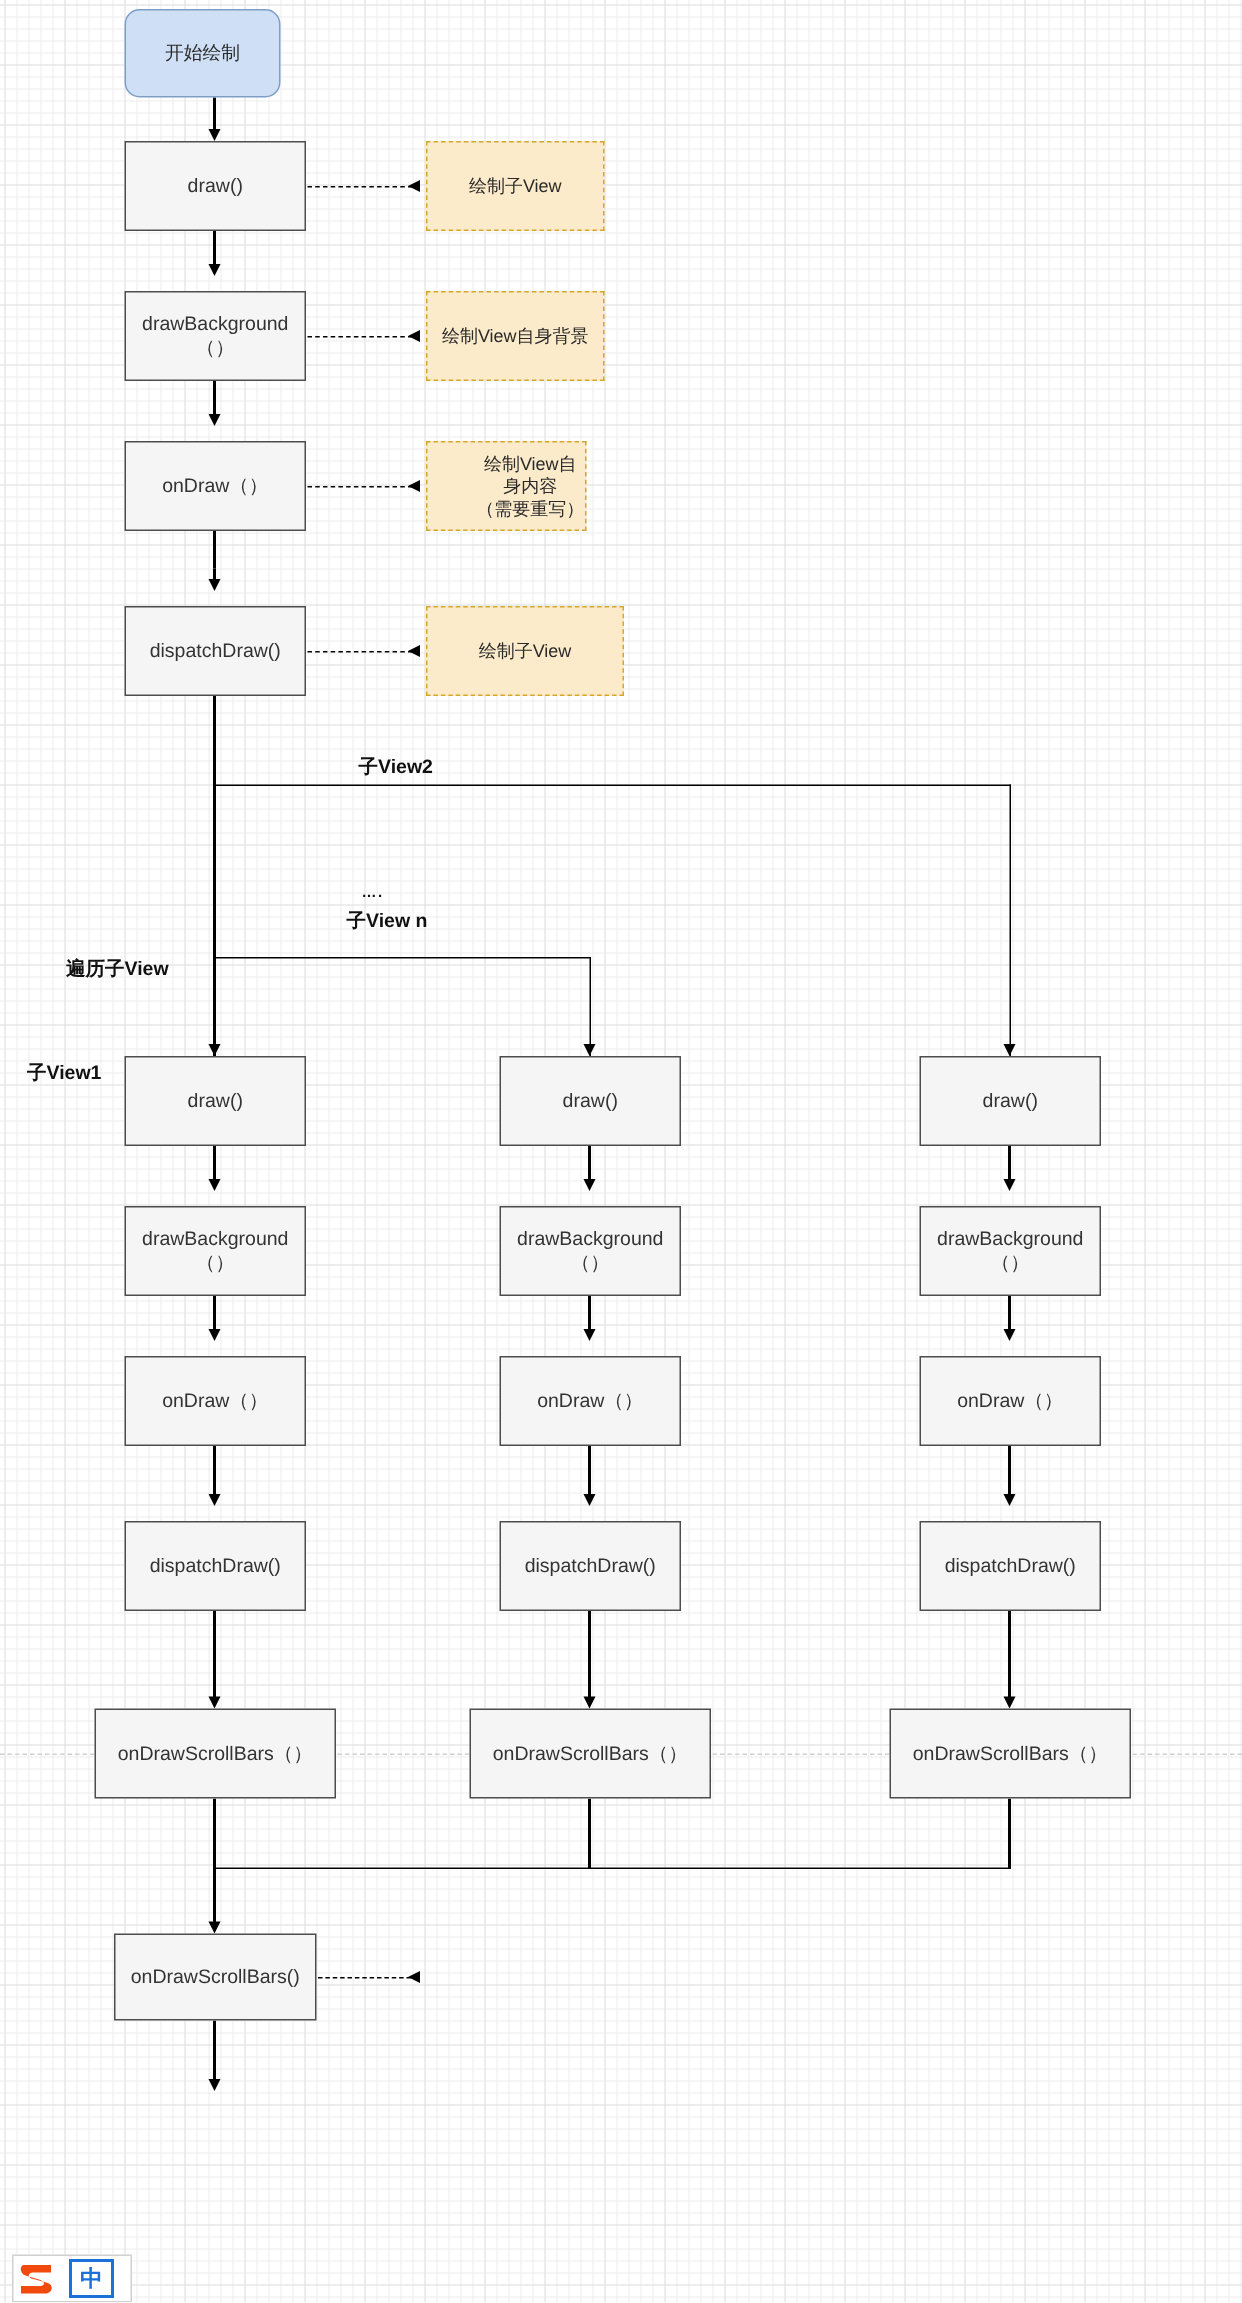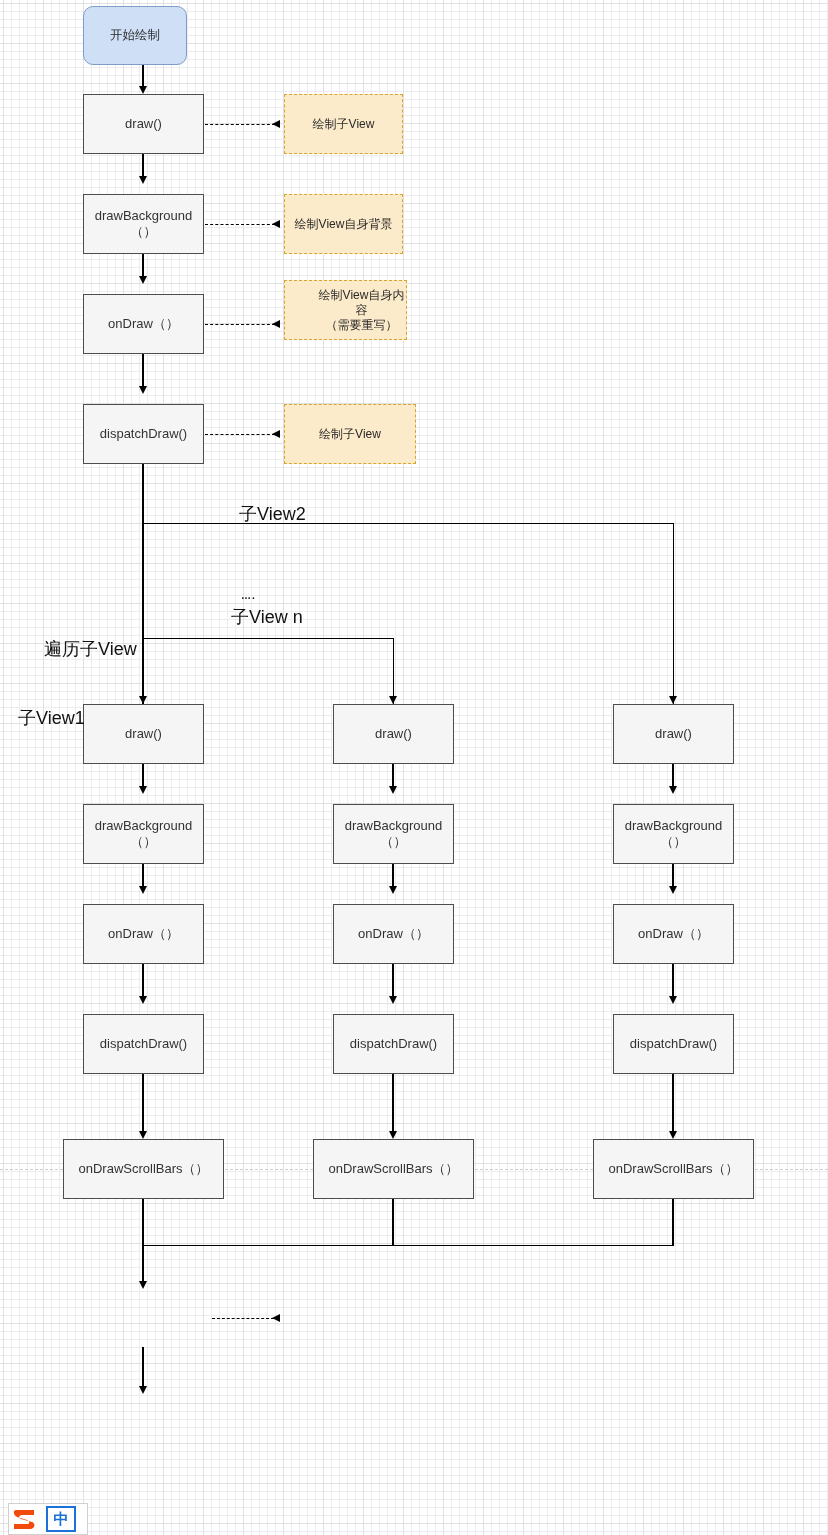--- a/index.html
+++ b/index.html
@@ -93,22 +93,22 @@
     left: 0;
     width: 828px;
     height: 0;
     border-top: 1px dashed #cfcfd4;
     z-index: 1;
   }
 
   
   .flabel {
     position: absolute;
-    font-size: 18px;
-    font-weight: normal;
+    font-size: 13px;
+    font-weight: bold;
     color: #111111;
     white-space: nowrap;
     z-index: 6;
   }
   .flabel.small {
     font-size: 10px;
     font-weight: bold;
     letter-spacing: 1px;
   }
 
@@ -171,21 +171,21 @@
   <div class="node proc" style="left:83px; top:404px; width:121px; height:60px;">dispatchDraw()</div>
 
   <div class="node note" style="left:284px; top:94px; width:119px; height:60px;">绘制子View</div>
   <div class="dashedge" style="left:205px; top:124px; width:70px;"></div>
   <div class="arrowhead" style="left:272px; top:119.5px; transform:rotate(90deg);"></div>
 
   <div class="node note" style="left:284px; top:194px; width:119px; height:60px;">绘制View自身背景</div>
   <div class="dashedge" style="left:205px; top:224px; width:70px;"></div>
   <div class="arrowhead" style="left:272px; top:219.5px; transform:rotate(90deg);"></div>
 
-  <div class="node note" style="left:284px; top:280px; width:123px; height:60px;padding-left:32px;">绘制View自身内容
+  <div class="node note" style="left:284px; top:294px; width:107px; height:60px;padding-left:32px;">绘制View自身内容
 （需要重写）</div>
   <div class="dashedge" style="left:205px; top:324px; width:70px;"></div>
   <div class="arrowhead" style="left:272px; top:319.5px; transform:rotate(90deg);"></div>
 
   <div class="node note" style="left:284px; top:404px; width:132px; height:60px;">绘制子View</div>
   <div class="dashedge" style="left:205px; top:434px; width:70px;"></div>
   <div class="arrowhead" style="left:272px; top:429.5px; transform:rotate(90deg);"></div>
 
   <div class="edge v" style="left:142.3px; top:464px; height:240px;"></div>
   <div class="arrowhead" style="left:138.5px; top:696px;"></div>
@@ -258,20 +258,21 @@
 
   <div class="node proc" style="left:593px; top:1139px; width:161px; height:60px;">onDrawScrollBars（）</div>
 
   <div class="edge v" style="left:142.3px; top:1199px; height:47px;"></div>
   <div class="edge v" style="left:392.3px; top:1199px; height:47px;"></div>
   <div class="edge v" style="left:672.3px; top:1199px; height:47px;"></div>
   <div class="edge h" style="left:142.3px; top:1245px; width:531px;"></div>
   <div class="edge v" style="left:142.3px; top:1245px; height:42px;"></div>
   <div class="arrowhead" style="left:138.5px; top:1281px;"></div>
 
+  <div class="node proc" style="left:76px; top:1289px; width:135px; height:58px;">onDrawScrollBars()</div>
 
   <div class="dashedge" style="left:212px; top:1318px; width:62px;"></div>
   <div class="arrowhead" style="left:272px; top:1313.5px; transform:rotate(90deg);"></div>
 
   <div class="edge v" style="left:142.3px; top:1347px; height:43px;"></div>
   <div class="arrowhead" style="left:138.5px; top:1386px;"></div>
 
 
   <div id="ime-badge">
     <span class="s-logo">

